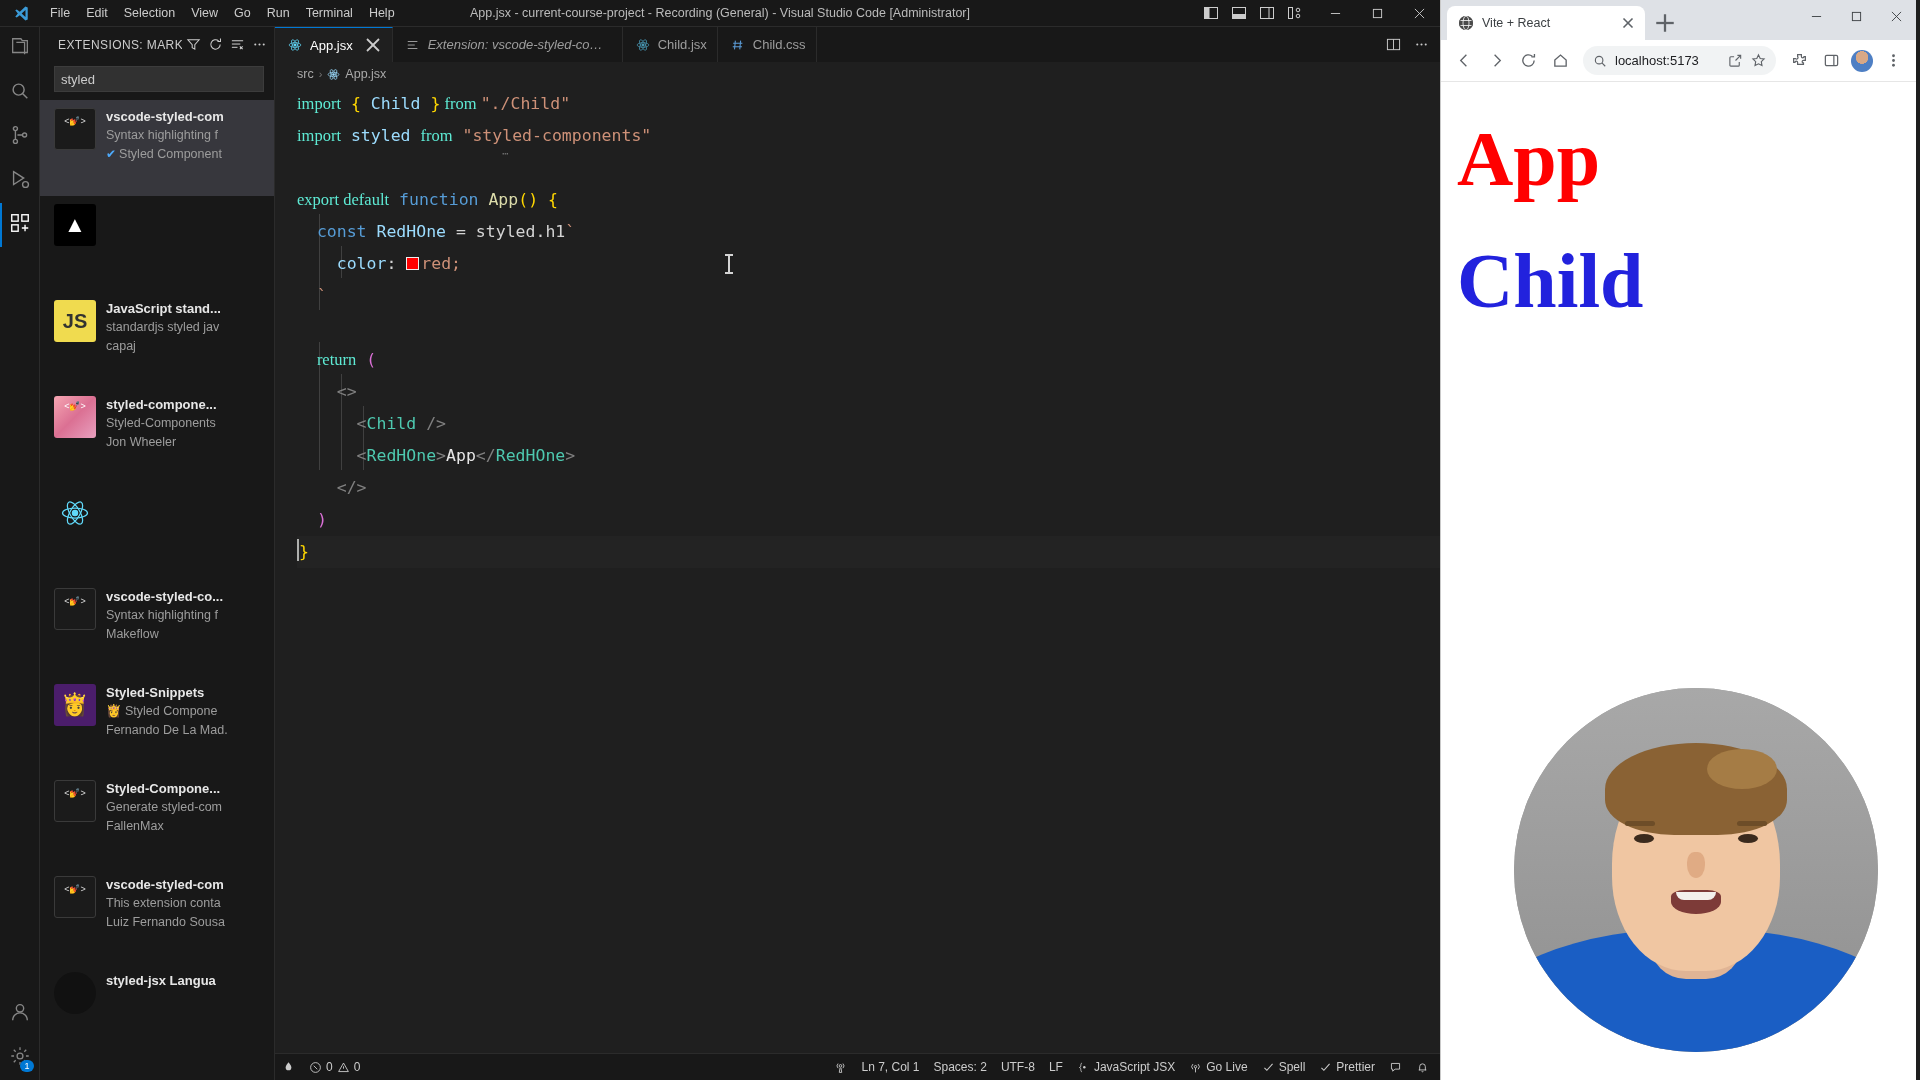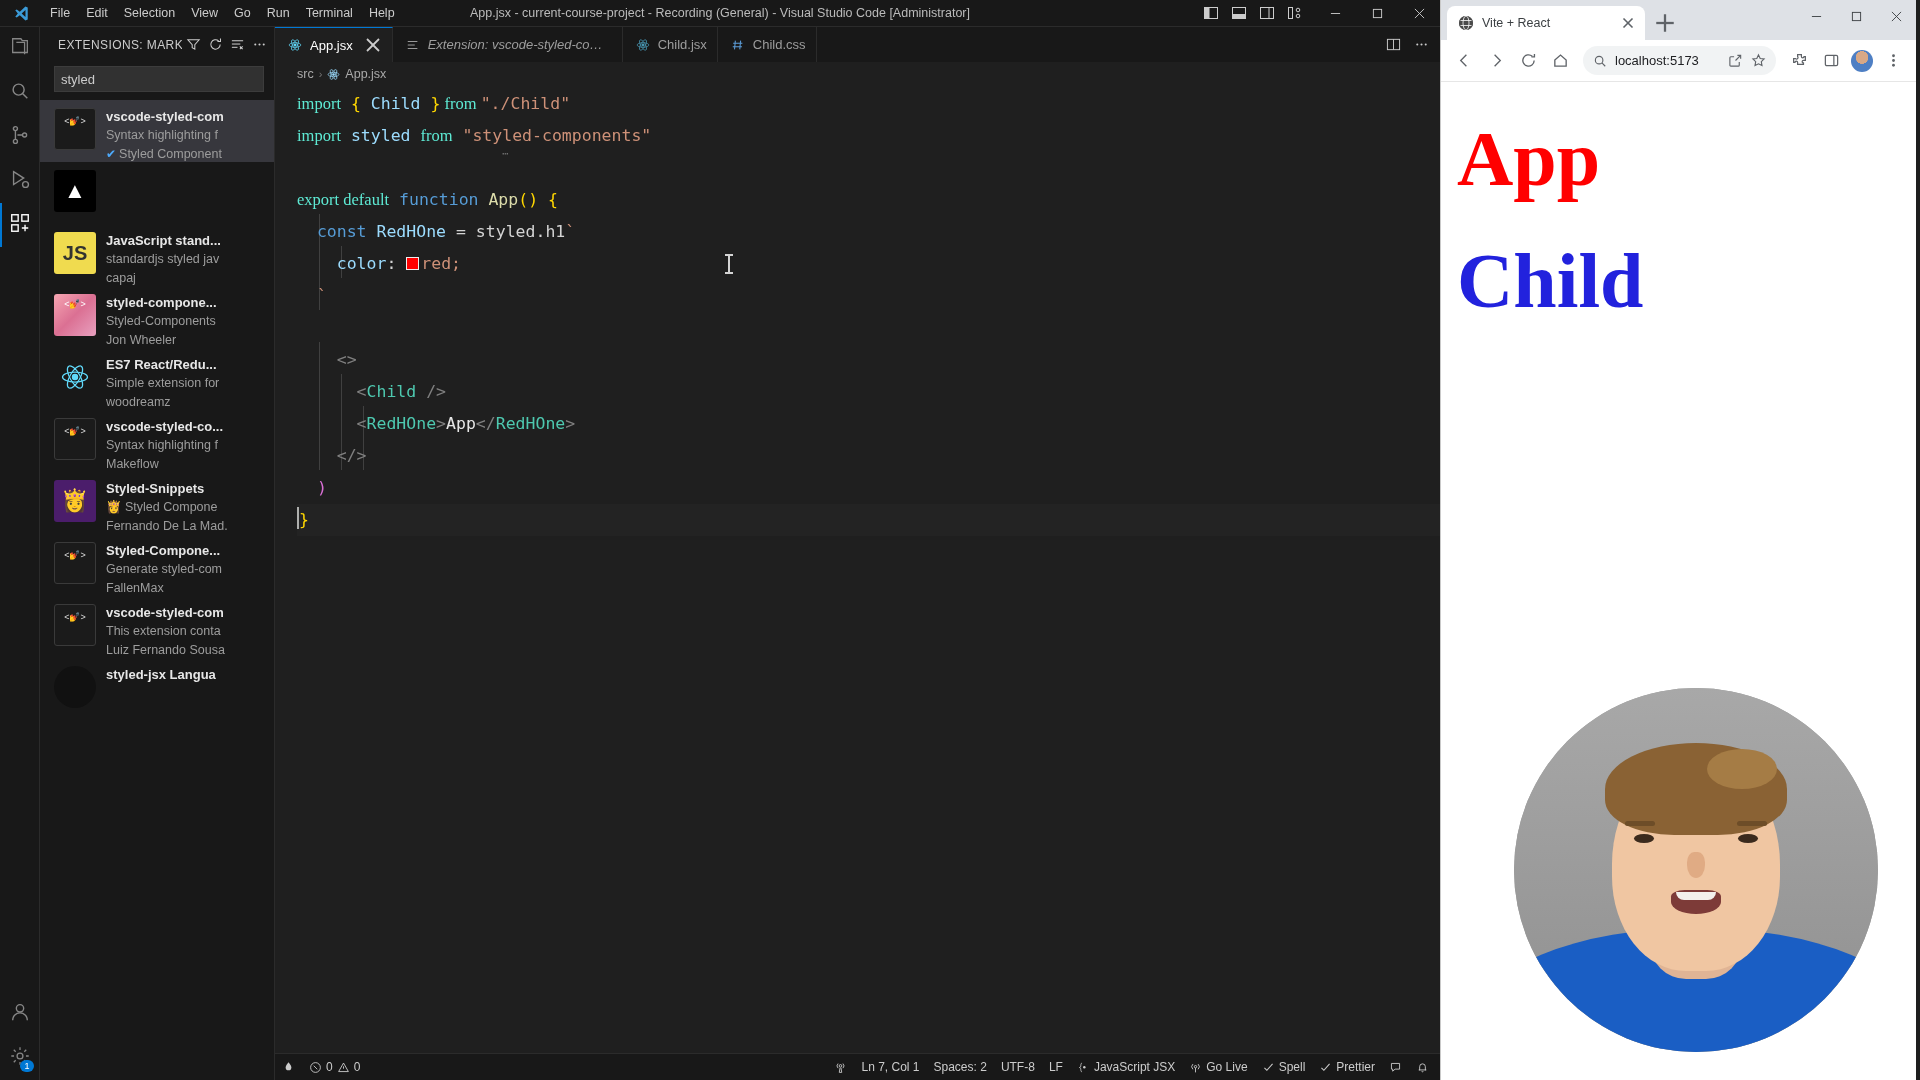--- a/index.html
+++ b/index.html
@@ -77,21 +77,21 @@
   .sb-act { width: 22px; height: 22px; display: flex; align-items: center; justify-content: center; color: #cccccc; }
   .sb-act svg { width: 15px; height: 15px; }
   .sb-search-wrap { padding: 4px 10px 8px 14px; }
   .sb-search {
     width: 100%; height: 26px; background: #313131; border: 1px solid #3c3c3c;
     color: #cccccc; font-size: 13px; padding: 0 6px; outline: none;
     font-family: "Liberation Sans", sans-serif;
   }
   .ext-list { flex: 1; overflow: hidden; }
   .ext-item {
-    display: flex; gap: 10px; padding: 8px 8px 8px 14px; height: 62px; align-items: flex-start;
+    display: flex; gap: 10px; padding: 8px 8px 8px 14px; height: 96px; align-items: flex-start;
   }
   .ext-item.selected { background: #37373d; }
   .ext-icon {
     width: 42px; height: 42px; flex: 0 0 42px; border-radius: 3px; overflow: hidden;
     display: flex; align-items: center; justify-content: center;
     font-size: 22px; line-height: 1;
   }
   .ext-meta { flex: 1; min-width: 0; overflow: hidden; }
   .ext-name {
     font-size: 13px; font-weight: bold; color: #e7e7e7; white-space: nowrap;
@@ -519,25 +519,20 @@
 
           <div class="ext-item">
             <div class="ext-icon ic-react">
               <svg viewBox="0 0 24 24" width="30" height="30" fill="none" stroke="#61dafb" stroke-width="1">
                   <circle cx="12" cy="12" r="2.1" fill="#61dafb"></circle>
                   <ellipse cx="12" cy="12" rx="10" ry="4"></ellipse>
                   <ellipse cx="12" cy="12" rx="10" ry="4" transform="rotate(60 12 12)"></ellipse>
                   <ellipse cx="12" cy="12" rx="10" ry="4" transform="rotate(120 12 12)"></ellipse>
                 </svg>
             </div>
-            <div class="ext-meta">
-              <div class="ext-name">ES7 React/Redu...</div>
-              <div class="ext-desc">Simple extension for</div>
-              <div class="ext-pub">woodreamz</div>
-            </div>
           </div>
 
           <div class="ext-item">
             <div class="ext-icon ic-dark"></div>
             <div class="ext-meta">
               <div class="ext-name">vscode-styled-co...</div>
               <div class="ext-desc">Syntax highlighting f</div>
               <div class="ext-pub">Makeflow</div>
             </div>
           </div>
@@ -671,20 +666,21 @@
           <div class="indent-guide" style="left:88px; top:320px; height:64px;"></div>
 
           <div class="cline"><span class="t-kw">import</span><span class="t-plain"> </span><span class="t-brace-y">{</span><span class="t-var"> Child </span><span class="t-brace-y">}</span><span class="t-kw"> from </span><span class="t-str">"./Child"</span></div>
           <div class="cline"><span class="t-kw">import</span><span class="t-var"> styled </span><span class="t-kw">from</span><span class="t-plain"> </span><span class="t-str">"styled-components"</span><span class="ellipsis-dots" style="left:205px;top:18px;">⋯</span></div>
           <div class="cline"> </div>
           <div class="cline"><span class="t-kw">export default</span><span class="t-kw2"> function</span><span class="t-fn"> App</span><span class="t-brace-y">()</span><span class="t-plain"> </span><span class="t-brace-y">{</span></div>
           <div class="cline">  <span class="t-kw2">const</span><span class="t-var"> RedHOne</span><span class="t-plain"> = </span><span class="t-plain">styled.h1</span><span class="t-str">`</span></div>
           <div class="cline">    <span class="t-prop">color</span><span class="t-plain">: </span><span class="color-swatch"></span><span class="t-val">red;</span><span class="mouse-caret" style="left:431px;top:6px;"></span></div>
           <div class="cline">  <span class="t-str">`</span></div>
           <div class="cline"> </div>
+          <div class="cline">  <span class="t-kw">return</span><span class="t-plain"> </span><span class="t-brace-p">(</span></div>
           <div class="cline">    <span class="t-tagpunc">&lt;&gt;</span></div>
           <div class="cline">      <span class="t-tagpunc">&lt;</span><span class="t-comp">Child</span><span class="t-tagpunc"> /&gt;</span></div>
           <div class="cline">      <span class="t-tagpunc">&lt;</span><span class="t-comp">RedHOne</span><span class="t-tagpunc">&gt;</span><span style="color:#e6e6e6;">App</span><span class="t-tagpunc">&lt;/</span><span class="t-comp">RedHOne</span><span class="t-tagpunc">&gt;</span></div>
           <div class="cline">    <span class="t-tagpunc">&lt;/&gt;</span></div>
           <div class="cline">  <span class="t-brace-p">)</span></div>
           <div class="cline cur"><span class="cursor-caret"></span><span class="t-brace-y">}</span></div>
 
           <div class="editor-rail"></div>
         </div>
 

